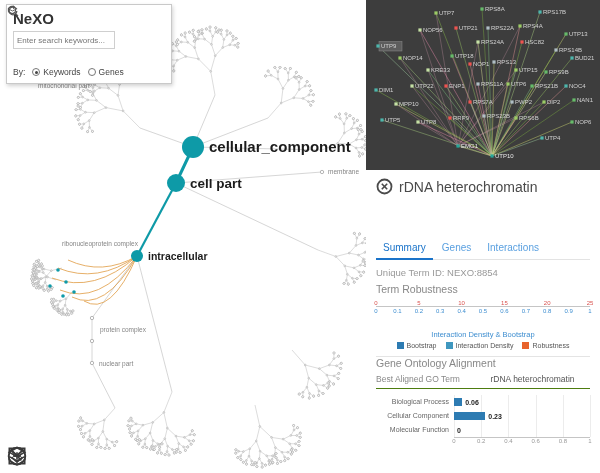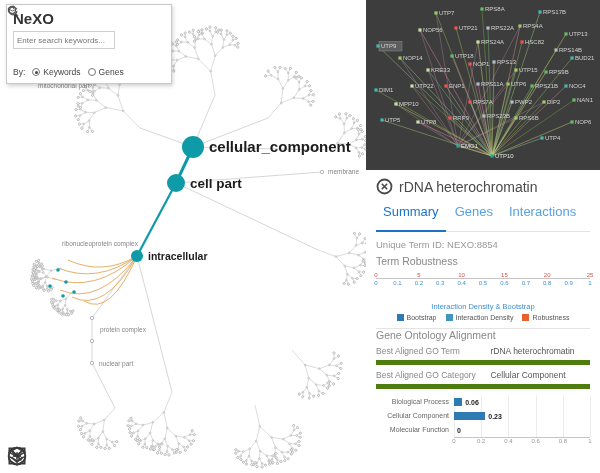--- a/index.html
+++ b/index.html
@@ -27,21 +27,21 @@
   .tb-btn svg{width:22px;height:22px;}
 
   
   .network-pane{position:absolute;left:366px;top:0;width:234px;height:170px;background:#3d3d3d;overflow:hidden;}
 
   
   .detail-pane{position:absolute;left:366px;top:170px;width:234px;height:303px;background:#fff;overflow:hidden;padding:0 10px;box-sizing:border-box;}
   .d-header{display:flex;align-items:center;gap:6px;padding-top:8px;}
   .d-title{font-size:14px;color:#4a4a4a;}
   .tabs{display:flex;gap:2px;margin-top:5px;border-bottom:1px solid #e3e3e3;}
-  .tab{font-size:13px;padding:4px 7px 11px;color:#5aa0e0;cursor:pointer;}
+  .tab{font-size:10px;padding:4px 7px 5px;color:#5aa0e0;cursor:pointer;margin-top:38px;}
   .tab.active{color:#1a73c9;border-bottom:2px solid #1a73c9;margin-bottom:-1px;}
   .uterm{font-size:9.5px;color:#999;margin-top:7px;}
   .sec{font-size:10.5px;color:#888;margin-top:5px;}
   .sec.divided{border-top:1px solid #e4e4e4;margin-top:7px;}
 
   
   .tr-chart{margin-top:3px;}
   .axis-row{position:relative;height:8px;font-size:6px;}
   .axis-row.bottom{border-top:1px solid #c5c5c5;}
   .tick{position:absolute;transform:translateX(-50%);top:0;}
@@ -51,21 +51,21 @@
   .grid{position:absolute;top:0;bottom:0;width:0;border-left:1px solid #ececec;}
   .bar-row{position:relative;display:flex;align-items:center;gap:3px;height:13px;margin:2.5px 0;}
   .bar{height:13px;}
   .bar-label{font-size:7.5px;font-weight:bold;color:#222;}
   .axis-title{text-align:center;font-size:7.5px;color:#3e8ed0;margin-top:15px;}
   .legend{display:flex;justify-content:center;gap:9px;margin-top:3px;}
   .legend-item{display:flex;align-items:center;gap:3px;font-size:7px;color:#555;}
   .legend-sq{width:7px;height:7px;display:inline-block;}
 
   
-  .go-row{display:flex;font-size:8.5px;padding:4.5px 0;border-bottom:5px solid #4d7c0f;}
+  .go-row{display:flex;font-size:8.5px;padding:4.5px 0;border-bottom:1px solid #4d7c0f;}
   .go-row .k{flex:1.15;color:#888;}
   .go-row .v{flex:1;color:#555;}
   .go-chart{display:flex;margin-top:6px;}
   .go-labels{width:78px;}
   .go-cat{height:14px;line-height:14px;font-size:7px;color:#666;text-align:right;padding-right:5px;white-space:nowrap;}
   .go-plot{flex:1;position:relative;}
   .go-prow{height:14px;display:flex;align-items:center;gap:3px;position:relative;}
   .go-bar{height:8px;background:#2d7bb2;}
   .go-vlabel{font-size:7px;font-weight:bold;color:#222;}
   .go-axis{position:relative;height:8px;margin-left:78px;border-top:1px solid #c5c5c5;font-size:6px;color:#999;}
@@ -1923,24 +1923,20 @@
           </span>
         </div>
     </div>
 
     <div class="sec divided">Gene Ontology Alignment</div>
     <div id="go-rows">
         <div class="go-row">
           <div class="k">Best Aligned GO Term</div>
           <div class="v">rDNA heterochromatin</div>
         </div>
-        <div class="go-row">
-          <div class="k">Best Aligned GO Category</div>
-          <div class="v">Cellular Component</div>
-        </div>
       </div>
 
     <div class="go-chart">
       <div class="go-labels" id="go-labels">
           <div class="go-cat">Biological Process</div>
           <div class="go-cat">Cellular Component</div>
           <div class="go-cat">Molecular Function</div>
         </div>
       <div class="go-plot" id="go-plot">
           <div class="grid" style="left: 0%;"></div>

